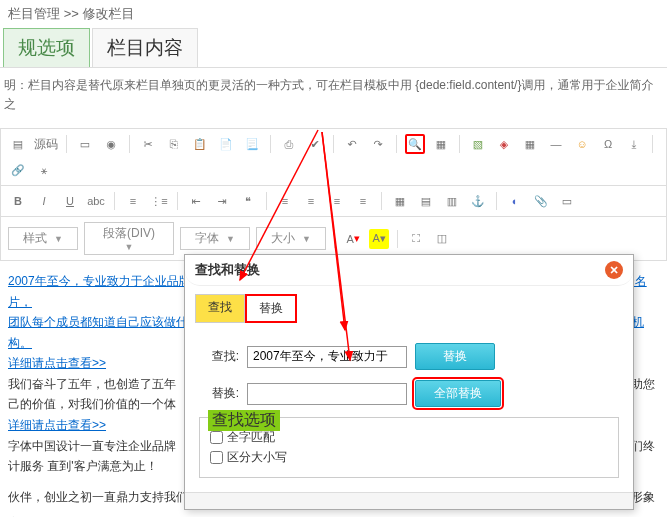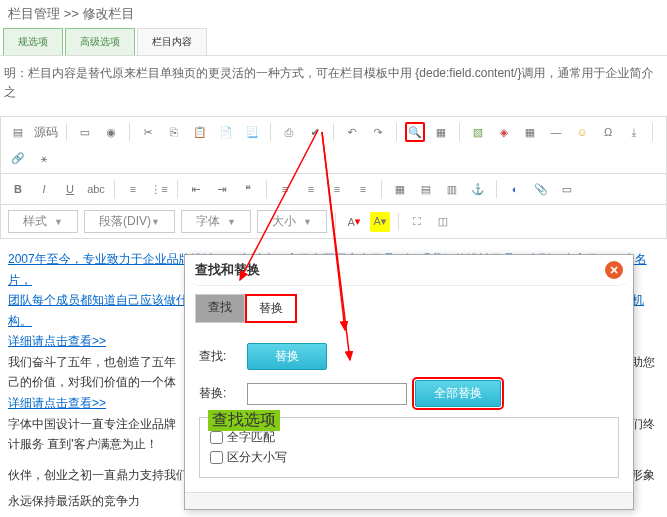--- a/index.html
+++ b/index.html
@@ -1,42 +1,42 @@
 <!DOCTYPE html>
 <html><head>
 <meta charset="utf-8">
 <style>
 *{box-sizing:border-box;margin:0;padding:0;font-family:"Microsoft YaHei",Arial,sans-serif;}
 body{background:#fff;font-size:12px;color:#333;width:667px;height:517px;overflow:hidden;position:relative;}
 .breadcrumb{padding:5px 8px;color:#666;font-size:13px;}
 .tabs{display:flex;border-bottom:1px solid #ddd;padding-left:3px;}
-.tab{padding:6px 14px;border:1px solid #ddd;border-bottom:none;background:#f8f8f8;margin-right:2px;cursor:pointer;font-size:10px;}
+.tab{padding:6px 14px;border:1px solid #ddd;border-bottom:none;background:#f8f8f8;margin-right:2px;cursor:pointer;font-size:19px;}
 .tab.sel{background:#e8f4e8;color:#4a8a4a;border:1px solid #8ac88a;border-bottom:none;}
 .desc{padding:8px 4px 14px;color:#666;font-size:12px;line-height:1.6;}
 .toolbar{border:1px solid #ddd;padding:5px 7px;display:flex;gap:6px;align-items:center;flex-wrap:wrap;}
 .tbtn{width:20px;height:20px;border:1px solid transparent;border-radius:2px;display:flex;align-items:center;justify-content:center;cursor:pointer;color:#777;font-size:11px;}
 .tbtn.hl{border:2px solid red;padding:1px;}
 .tsep{width:1px;height:18px;background:#ddd;margin:0 2px;}
 .tb2{border:1px solid #ddd;border-top:none;padding:5px 7px;display:flex;gap:6px;align-items:center;}
 .sel-box{border:1px solid #ccc;padding:2px 14px;font-size:12px;color:#888;min-width:70px;display:flex;justify-content:space-between;align-items:center;}
 .sel-box .arr{font-size:9px;color:#999;}
 .content{padding:10px 8px;position:relative;}
 .para{color:#0066cc;line-height:1.7;}
 .para span{text-decoration:underline;}
 .link{color:#0066cc;text-decoration:underline;cursor:pointer;display:inline-block;margin:2px 0;}
 .blk{color:#333;line-height:1.7;}
 .dialog{position:absolute;left:184px;top:254px;width:450px;background:#fff;border:1px solid #aaa;box-shadow:2px 2px 8px rgba(0,0,0,.2);}
 .dlg-hd{padding:6px 10px;font-weight:bold;font-size:13px;display:flex;justify-content:space-between;align-items:center;border-bottom:1px solid #eee;border-radius:15px;}
 .close{width:18px;height:18px;background:#e85d2c;border-radius:50%;display:flex;align-items:center;justify-content:center;color:#fff;font-size:11px;cursor:pointer;}
 .dlg-tabs{display:flex;padding:8px 10px 0;gap:0;}
-.dtab{padding:4px 12px;border:1px solid #ccc;cursor:pointer;font-size:12px;background:#a3a3a3;}
+.dtab{padding:4px 12px;border:1px solid #ccc;cursor:pointer;font-size:12px;background:#fde047;}
 .dtab.act{background:#fff;border:2px solid red;font-weight:normal;}
 .dlg-body{padding:10px 14px;}
 .frow{display:flex;align-items:center;margin:10px 0;gap:8px;}
-.flbl{width:40px;text-align:left;color:#333;}
+.flbl{width:40px;text-align:right;color:#333;}
 .finput{flex:1;border:1px solid #999;padding:3px 5px;font-size:12px;height:22px;max-width:160px;}
 .fbtn{background:linear-gradient(#5dd4e8,#2db8d4);border:1px solid #1a9db8;color:#fff;padding:4px 18px;cursor:pointer;font-size:12px;border-radius:2px;min-width:80px;}
 .fbtn.boxed{outline:2px solid red;outline-offset:1px;}
 .opts{border:1px solid #ccc;margin:8px 0 4px;padding:8px 10px;position:relative;}
 .opts-title{position:absolute;top:-8px;left:8px;background:#84cc16;padding:0 4px;font-size:16px;}
 .chk{display:flex;align-items:center;gap:4px;margin:3px 0;font-size:12px;}
 .chk input{width:13px;height:13px;}
 .dlg-ft{background:#f5f5f5;padding:8px 14px;text-align:right;border-top:1px solid #ddd;}
 svg.ann{position:absolute;pointer-events:none;top:0;left:0;}
 .ico{font-family:Arial;}
@@ -45,21 +45,20 @@
 <body>
 
 <div class="breadcrumb">
   <span>栏目管理</span>
   <span>&gt;&gt;</span>
   <span>修改栏目</span>
 </div>
 
 <div class="tabs">
   <div class="tab sel">规选项</div>
-  <div class="tab sel">高级选项</div>
   <div class="tab">栏目内容</div>
 </div>
 
 <div class="desc">明：栏目内容是替代原来栏目单独页的更灵活的一种方式，可在栏目模板中用 {dede:field.content/}调用，通常用于企业简介之</div>
 
 <div class="toolbar">
   <div class="tbtn">
       <span class="ico">▤</span>
     </div>
   <span style="color:#777;">源码</span>
@@ -126,21 +125,21 @@
   <div class="tbtn" style="color:#4a6acc;">◐</div>
   <div class="tbtn" style="color:#6a9e4a;">📎</div>
   <div class="tbtn">▭</div>
 </div>
 
 <div class="tb2">
   <div class="sel-box">
       <span>样式</span>
       <span class="arr">▼</span>
     </div>
-  <div class="sel-box" style="min-width:90px;">
+  <div class="sel-box" style="min-width:90px;flex-direction:column;">
       <span>段落(DIV)</span>
       <span class="arr">▼</span>
     </div>
   <div class="sel-box">
       <span>字体</span>
       <span class="arr">▼</span>
     </div>
   <div class="sel-box">
       <span>大小</span>
       <span class="arr">▼</span>
@@ -184,20 +183,21 @@
     <span>查找和替换</span>
     <div class="close">✕</div>
   </div>
   <div class="dlg-tabs">
     <div class="dtab">查找</div>
     <div class="dtab act">替换</div>
   </div>
   <div class="dlg-body">
     <div class="frow">
       <div class="flbl">查找:</div>
+      <input class="finput" value="2007年至今，专业致力于" style="">
       <button class="fbtn">替换</button>
     </div>
     <div class="frow">
       <div class="flbl">替换:</div>
       <input class="finput" value="" style="">
       <button class="fbtn boxed">全部替换</button>
     </div>
     <div class="opts">
       <div class="opts-title">查找选项</div>
       <label class="chk">

